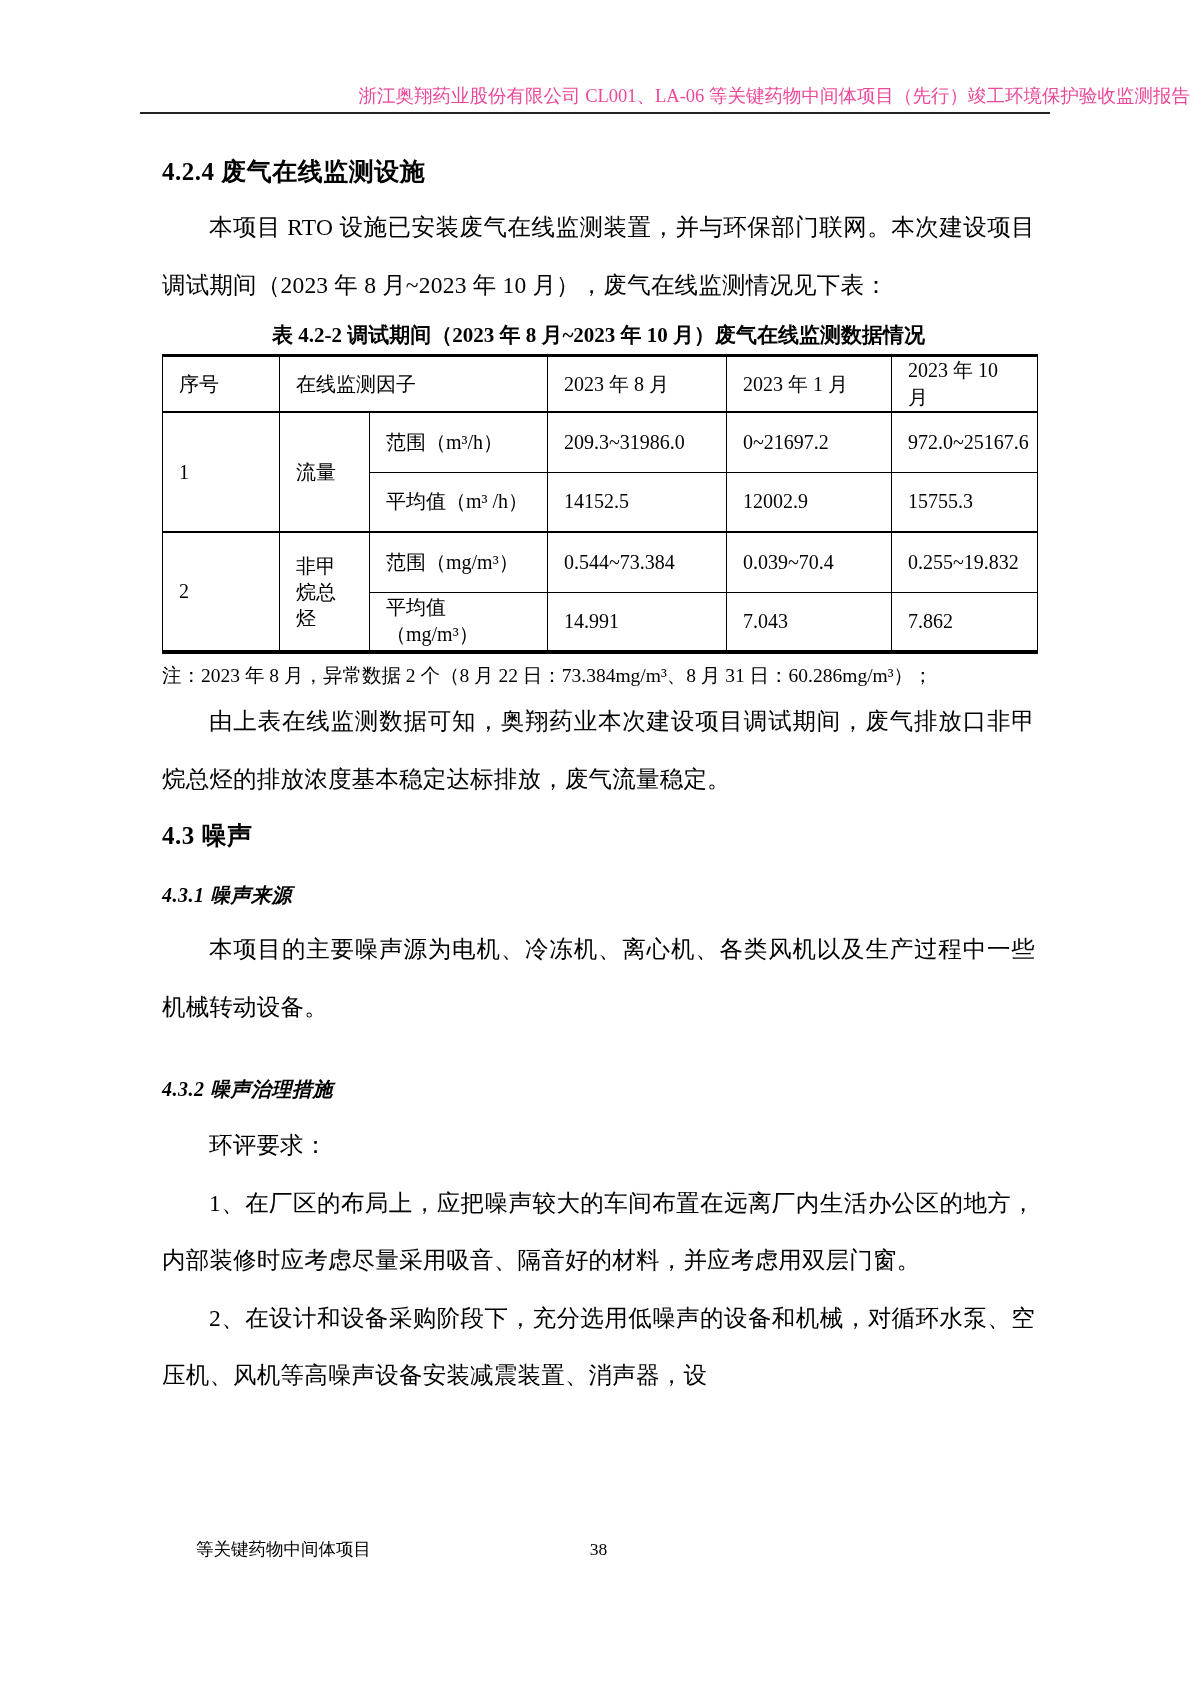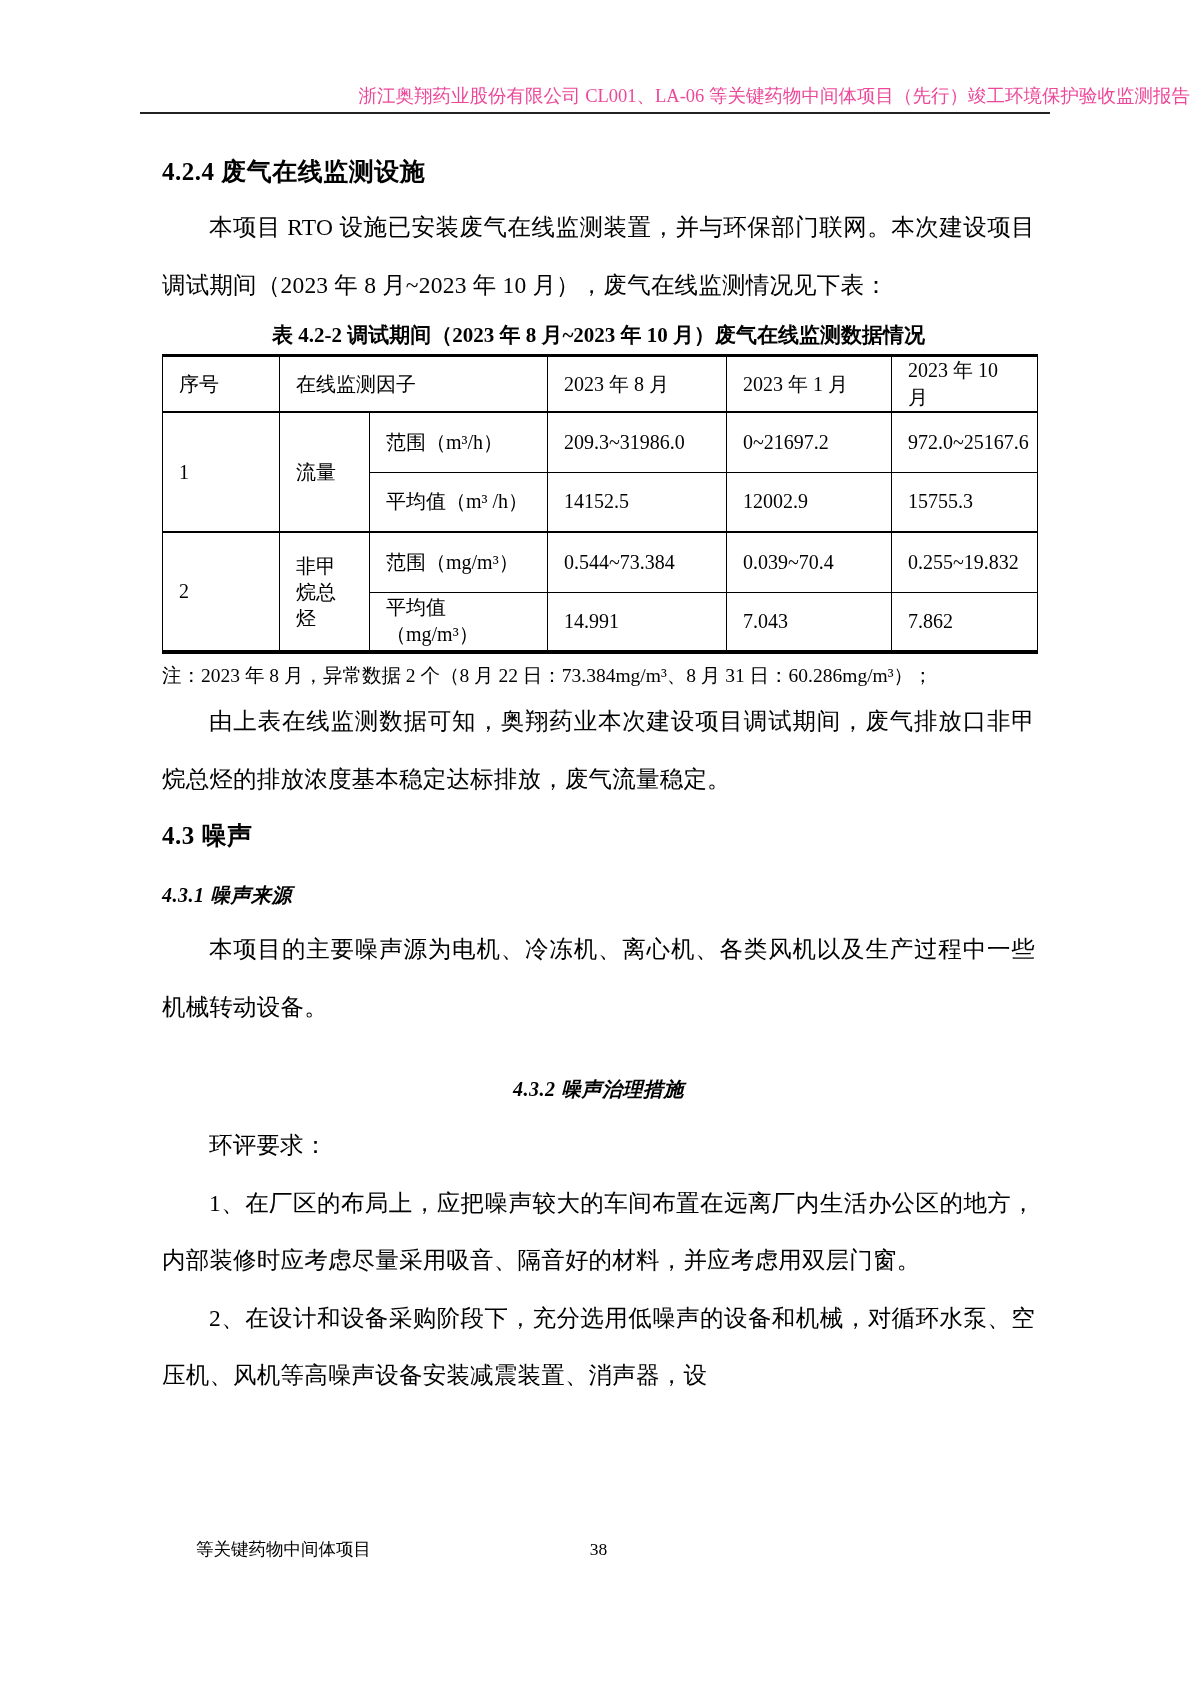--- a/index.html
+++ b/index.html
@@ -39,21 +39,21 @@
   }
   h2.sec-h1.h43 { margin-top: 10px; }
   h3.sec-h2 {
     font-size: 20px;
     font-weight: bold;
     line-height: 36px;
     margin-top: 23px;
     letter-spacing: 0.5px;
     font-style: italic;
   }
-  h3.sec-h2.h432 { margin-top: 35px; text-align: center; }
+  h3.sec-h2.h432 { margin-top: 35px; }
 
   p.body-para {
     font-size: 23.5px;
     line-height: 57.5px;
     text-align: justify;
     text-indent: 2em;
     margin-top: 9px;
     letter-spacing: 0.2px;
   }
   p.body-para.tight { margin-top: 0; }

